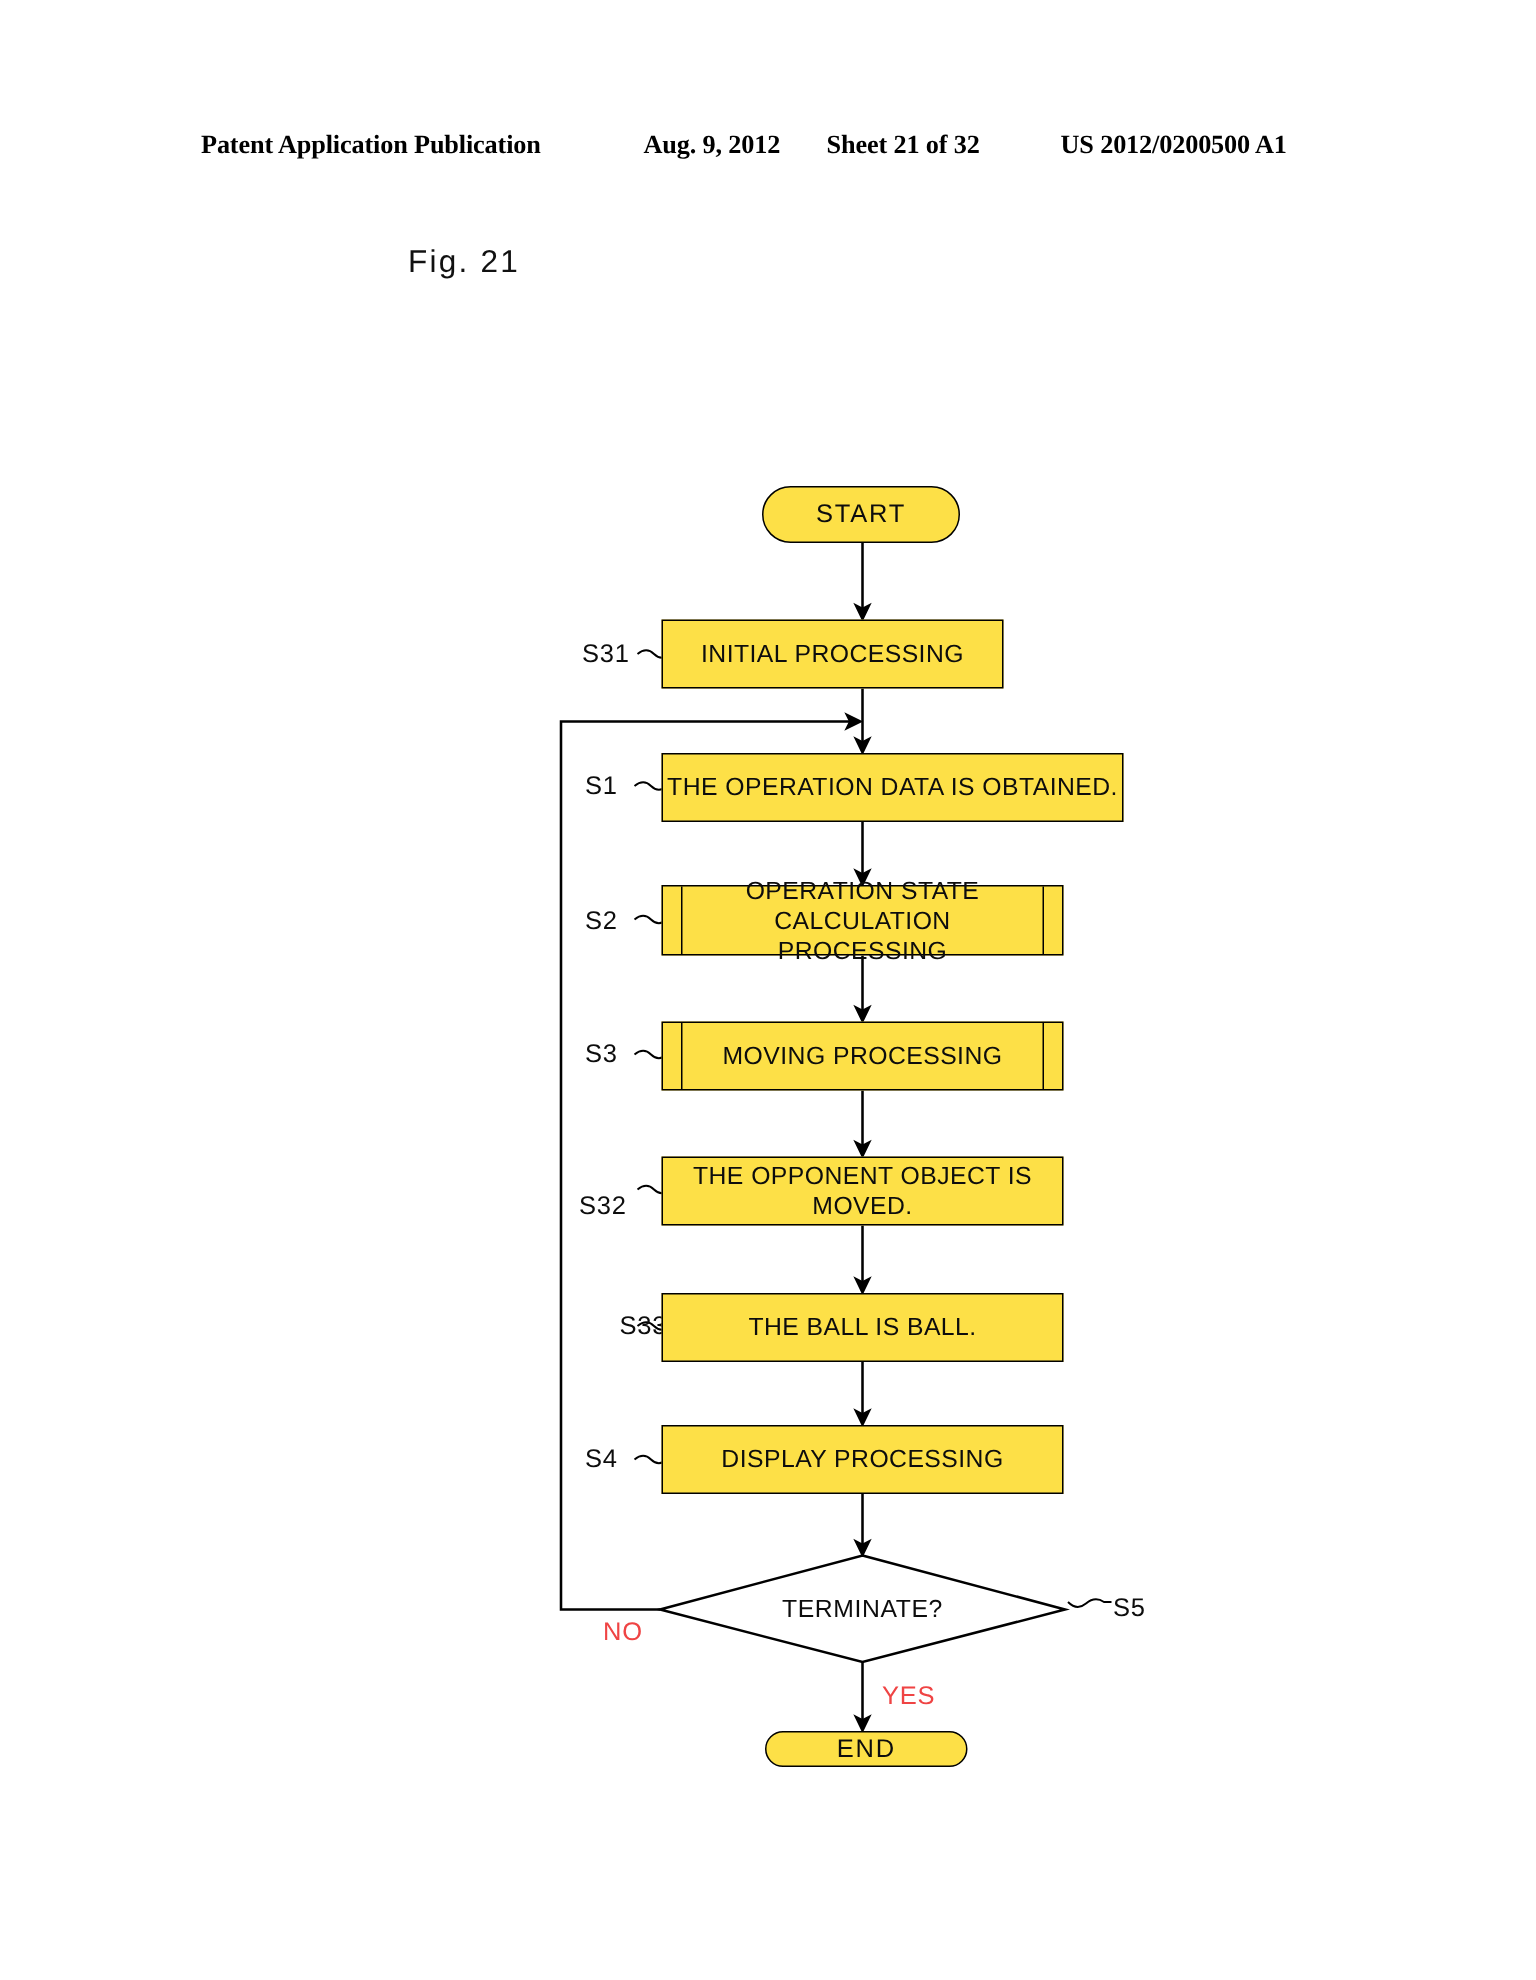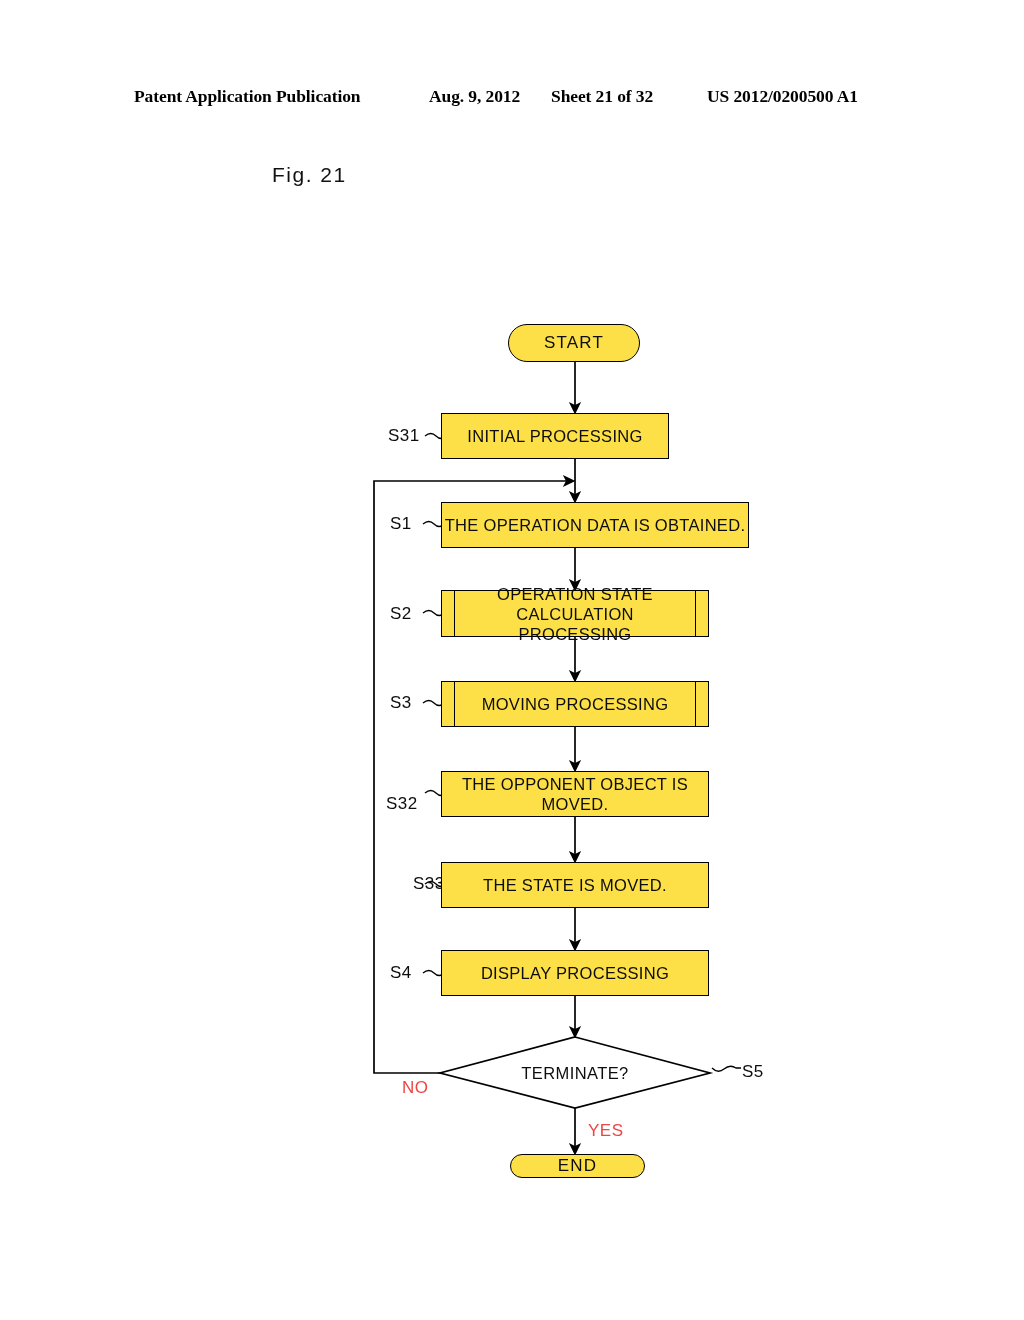--- a/index.html
+++ b/index.html
@@ -218,21 +218,21 @@
     <span style="padding:0 18px;">MOVING PROCESSING</span>
   </div>
 
   <div class="step-label" style="left:386px; top:794px;">S32</div>
   <div class="node" style="left:441px; top:771px; width:268px; height:46px;">
     <span>THE OPPONENT OBJECT IS MOVED.</span>
   </div>
 
   <div class="step-label" style="left:386px; top:874px;margin-left:27px;">S33</div>
   <div class="node" style="left:441px; top:862px; width:268px; height:46px;">
-    <span>THE STATE IS MOVED.</span>
+    <span>THE BALL IS BALL.</span>
   </div>
 
   <div class="step-label" style="left:390px; top:963px;">S4</div>
   <div class="node" style="left:441px; top:950px; width:268px; height:46px;">
     <span>DISPLAY PROCESSING</span>
   </div>
 
   <div class="step-label" style="left:742px; top:1062px;">S5</div>
   <div class="diamond-text" style="left:440px; top:1064px;">TERMINATE?</div>
 

